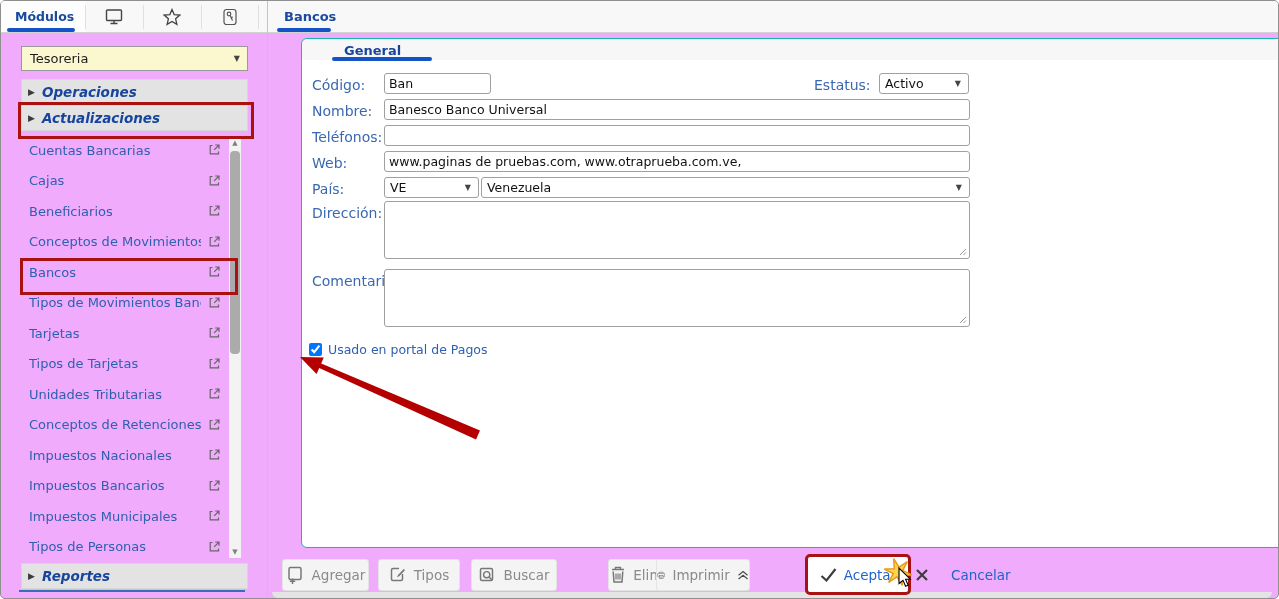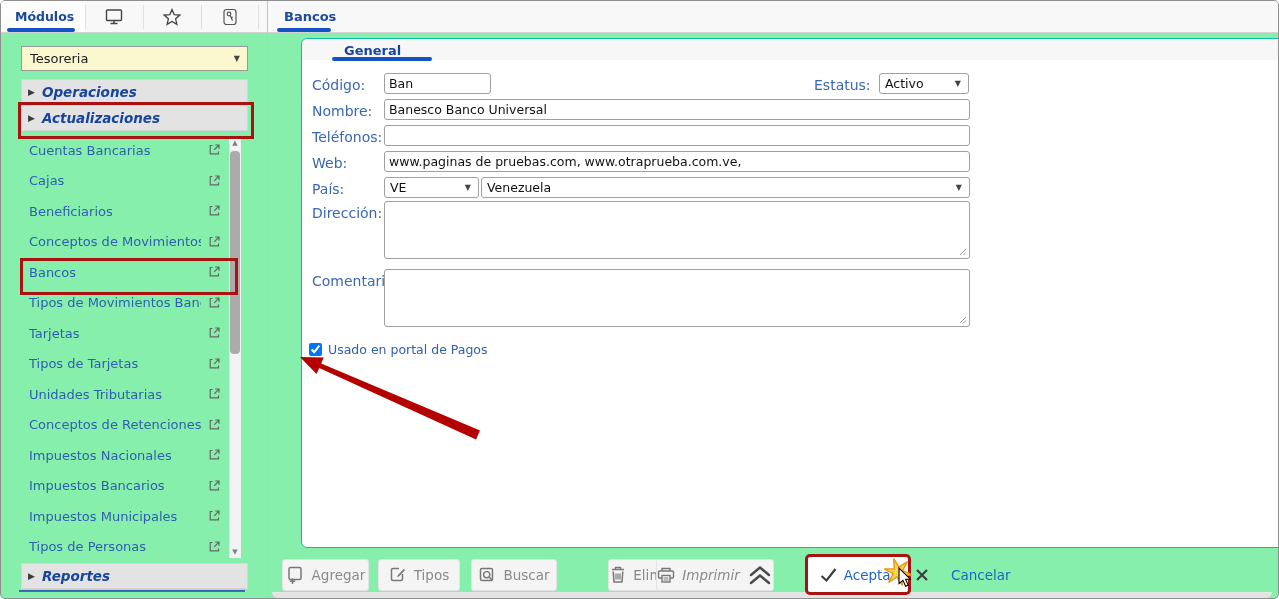--- a/index.html
+++ b/index.html
@@ -1,16 +1,16 @@
 <!DOCTYPE html>
 <html><head>
 <meta charset="utf-8">
 <style>
   html,body{margin:0;padding:0;background:#fff;font-family:"DejaVu Sans","Liberation Sans",sans-serif;}
-  .window{position:relative;width:1277px;height:597px;border:1px solid #8f8f8f;border-radius:5px;background:#86efac;overflow:hidden;}
+  .window{position:relative;width:1277px;height:597px;border:1px solid #8f8f8f;border-radius:5px;background:#f0abfc;overflow:hidden;}
   .abs{position:absolute;}
   
   .topbar{left:0;top:0;right:0;height:31px;background:#f8f8f8;border-bottom:1px solid #d2d2d2;}
   .tab-modules{left:0;top:0;width:84px;height:31px;background:#fdfdfd;}
   .tab-modules .lbl{position:absolute;left:14px;top:8px;font-size:12.5px;font-weight:bold;color:#1a4aa0;}
   .tab-underline{height:4px;background:#1353c5;border-radius:2px;}
   .vsep{width:1px;top:4px;height:24px;background:#e0e0e0;}
   .icon-tab{top:0;width:56px;height:31px;display:flex;align-items:center;justify-content:center;cursor:pointer;}
   
   .side-select{left:20px;top:45px;width:225px;height:23px;background:#fbf8d0;border:1px solid #999;border-radius:0;display:flex;align-items:center;}
@@ -337,21 +337,21 @@
         <use href="#sym-search"></use>
       </svg>
     <span>Buscar</span>
   </div>
   <div class="abs tbtn" style="left:565px;width:83px;margin-left:42px;">
     <svg width="16" height="18">
         <use href="#sym-trash"></use>
       </svg>
     <span>Eliminar</span>
   </div>
-  <div class="abs tbtn" style="left:655px;width:118px;font-style:italic;">
+  <div class="abs tbtn" style="left:655px;width:94px;">
     <svg width="18" height="17">
         <use href="#sym-printer"></use>
       </svg>
     <span>Imprimir</span>
     <svg width="26" height="24">
         <use href="#sym-chevups"></use>
       </svg>
   </div>
 
   <div class="abs accept-wrap">

